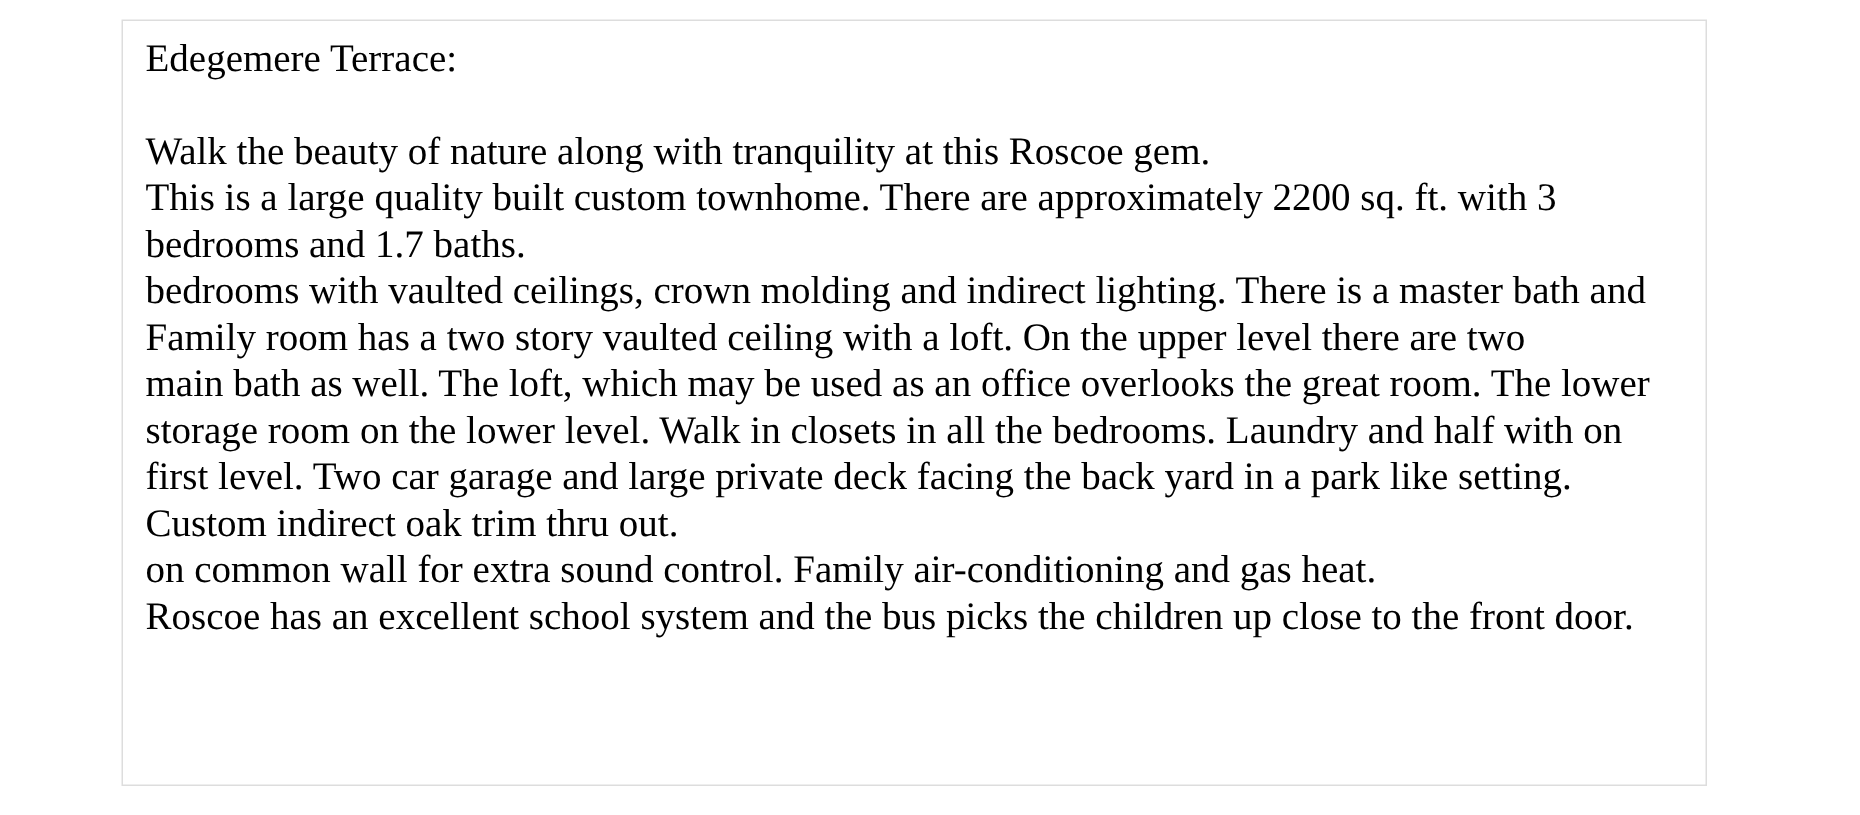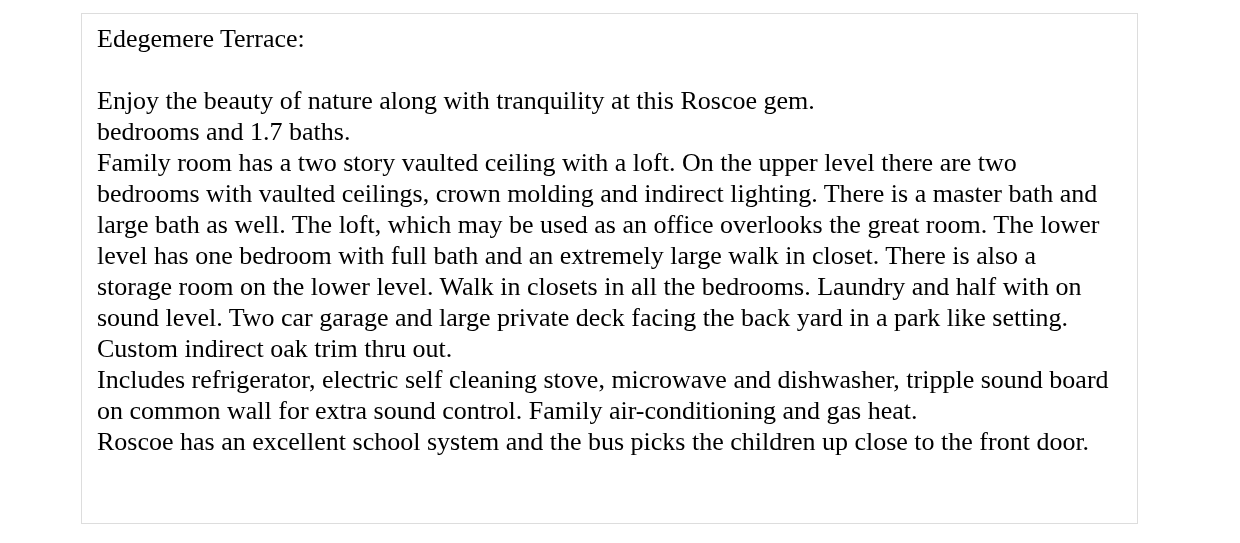--- a/index.html
+++ b/index.html
@@ -42,26 +42,25 @@
     height: 31px;
   }
 </style>
 </head>
 <body>
 
 <div class="page">
   <div class="listing-box">
     <div class="line">Edegemere Terrace:</div>
     <div class="spacer-line"></div>
-    <div class="line">Enjoy the beauty of nature along with tranquility at this Roscoe gem.</div>
+    <div class="line">Walk the beauty of nature along with tranquility at this Roscoe gem.</div>
+    <div class="line">This is a large quality built custom townhome. There are approximately 2200 sq. ft. with 3</div>
     <div class="line">bedrooms and 1.7 baths.</div>
+    <div class="line">bedrooms with vaulted ceilings, crown molding and indirect lighting. There is a master bath and</div>
     <div class="line">Family room has a two story vaulted ceiling with a loft. On the upper level there are two</div>
-    <div class="line">bedrooms with vaulted ceilings, crown molding and indirect lighting. There is a master bath and</div>
-    <div class="line">large bath as well. The loft, which may be used as an office overlooks the great room. The lower</div>
-    <div class="line">level has one bedroom with full bath and an extremely large walk in closet. There is also a</div>
+    <div class="line">main bath as well. The loft, which may be used as an office overlooks the great room. The lower</div>
     <div class="line">storage room on the lower level. Walk in closets in all the bedrooms. Laundry and half with on</div>
-    <div class="line">sound level. Two car garage and large private deck facing the back yard in a park like setting.</div>
+    <div class="line">first level. Two car garage and large private deck facing the back yard in a park like setting.</div>
     <div class="line">Custom indirect oak trim thru out.</div>
-    <div class="line">Includes refrigerator, electric self cleaning stove, microwave and dishwasher, tripple sound board</div>
     <div class="line">on common wall for extra sound control. Family air-conditioning and gas heat.</div>
     <div class="line">Roscoe has an excellent school system and the bus picks the children up close to the front door.</div>
   </div>
 </div>
 
 </body></html>

